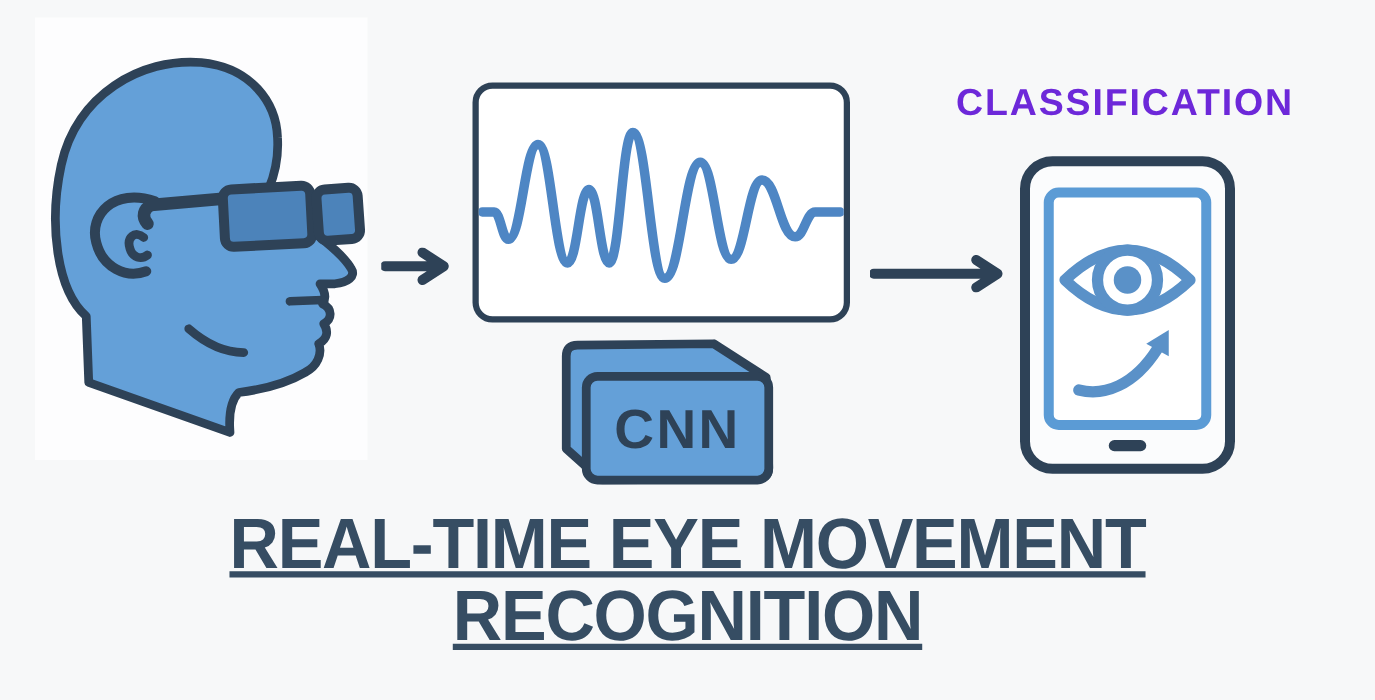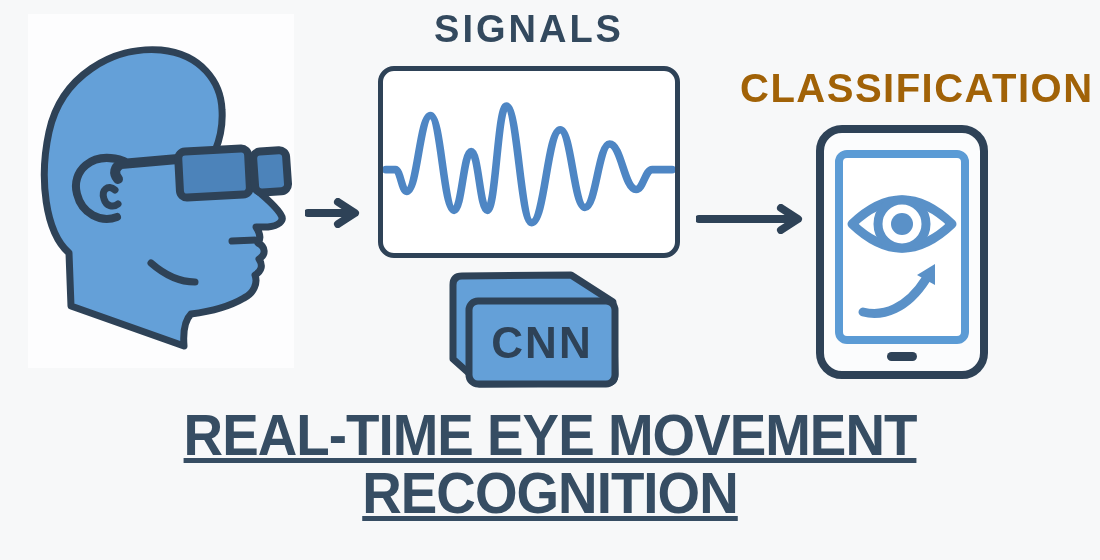--- a/index.html
+++ b/index.html
@@ -21,21 +21,21 @@
   }
   .signals-box{
     position:absolute;left:378px;top:66px;width:302px;height:192px;
     background:#ffffff;border:5px solid #2e4257;border-radius:16px;
     box-sizing:border-box;
   }
   .signals-box svg{display:block;width:100%;height:100%;}
   .cnn-svg{position:absolute;left:445px;top:271px;}
   .classification-label{
     position:absolute;left:740px;top:66px;width:320px;text-align:center;
-    font-size:40px;font-weight:bold;letter-spacing:1.5px;color:#a16207;
+    font-size:30px;font-weight:bold;letter-spacing:1.5px;color:#6d28d9;
   }
   .phone-svg{position:absolute;left:815px;top:124px;}
   .title{
     position:absolute;left:0;top:406px;width:1100px;text-align:center;
     color:#364d63;font-weight:bold;font-size:57px;line-height:58px;
     letter-spacing:-1px;margin:0;text-decoration:underline;
   }
   .title .line{transform:scaleX(0.96);transform-origin:50% 50%;}
 </style>
 </head>
@@ -70,21 +70,20 @@
     </g>
     <g transform="rotate(-4 244 150)">
       <rect x="229" y="131" width="33" height="41" rx="7" fill="#4c83ba" stroke="#2e4257" stroke-width="8"></rect>
     </g>
   </svg>
 
   <svg class="arrow1" width="56" height="30" viewBox="0 0 56 30">
     <path d="M 3,15 L 40,15 M 33,4 L 50,15 L 33,26" fill="none" stroke="#2e4257" stroke-width="8" stroke-linecap="round" stroke-linejoin="round"></path>
   </svg>
 
-  <div class="signals-label">SIGNALS</div>
   <div class="signals-box">
     <svg viewBox="0 0 302 192">
       <path id="wave-path" fill="none" stroke="#4e86c4" stroke-width="8" stroke-linecap="round" stroke-linejoin="round" d="M 0,104 C 4.5,104 5.5,104 10,104 C 15.4,104 16.6,127 22,127 C 33.25,127 35.75,47 47,47 C 58.25,47 60.75,147 72,147 C 80.1,147 81.9,85 90,85 C 97.65,85 99.35,147 107,147 C 116,147 118,37 127,37 C 139.15,37 141.85,160 154,160 C 167.5,160 170.5,62 184,62 C 195.7,62 198.3,144 210,144 C 221.7,144 224.3,77 236,77 C 248.6,77 251.4,125 264,125 C 271.65,125 273.35,104 281,104 C 290.45,104 292.55,104 302,104"></path>
     </svg>
   </div>
 
   <svg class="cnn-svg" width="180" height="122" viewBox="0 0 180 122">
     <path d="M 8,88 L 8,14 Q 8,5 17,5 L 126,4 L 168,31 L 170,103 Q 170,112 161,112 L 37,113 Q 28,113 27,105 Z" fill="#64a0d8" stroke="#2e4257" stroke-width="7" stroke-linejoin="round"></path>
     <rect x="24" y="30" width="146" height="83" rx="9" fill="#64a0d8" stroke="#2e4257" stroke-width="7"></rect>
     <text x="97" y="87" text-anchor="middle" font-family="Liberation Sans, sans-serif" font-size="44" font-weight="bold" letter-spacing="2" fill="#2e4257">CNN</text>

